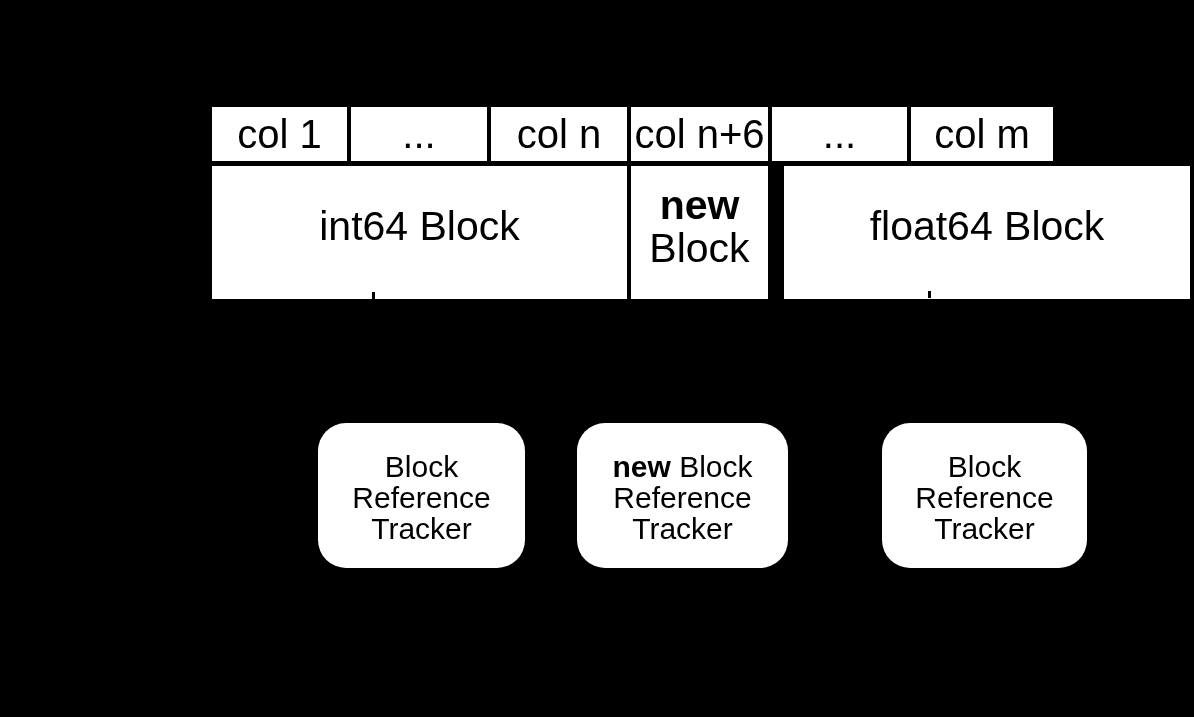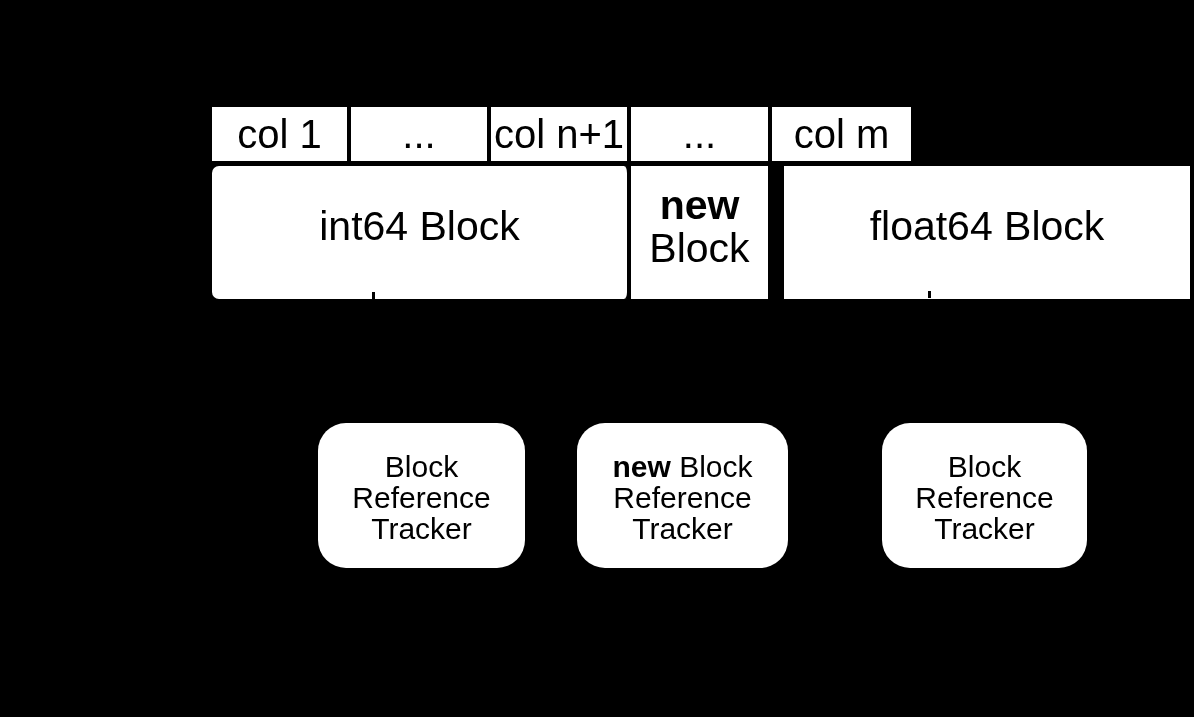--- a/index.html
+++ b/index.html
@@ -47,21 +47,21 @@
     display: flex;
     flex-direction: column;
     align-items: center;
     justify-content: center;
     font-size: 41px;
     line-height: 43px;
     padding-bottom: 12px;
     white-space: nowrap;
   }
   .bcell.last { border-right: none; margin-left: 12px; }
-  .span3a { grid-column: 1 / 4; border-radius: 7px; }
+  .span3a { grid-column: 1 / 4; }
   .span1  { grid-column: 4 / 5; }
   .span3b { grid-column: 5 / 8; }
   .bold { font-weight: bold; }
 
   
   .arrow-tip {
     position: absolute;
     width: 3px;
     height: 7px;
     background: #000000;
@@ -98,21 +98,24 @@
 
   <div class="block-table">
 
     <div class="hcell">
         <span>col 1</span>
       </div>
     <div class="hcell">
         <span>...</span>
       </div>
     <div class="hcell">
-        <span>col n+1</span>
+        <span>col n</span>
+      </div>
+    <div class="hcell">
+        <span>col n+6</span>
       </div>
     <div class="hcell">
         <span>...</span>
       </div>
     <div class="hcell last">
         <span>col m</span>
       </div>
 
     <div class="bcell span3a">
       <span>int64 Block</span>

